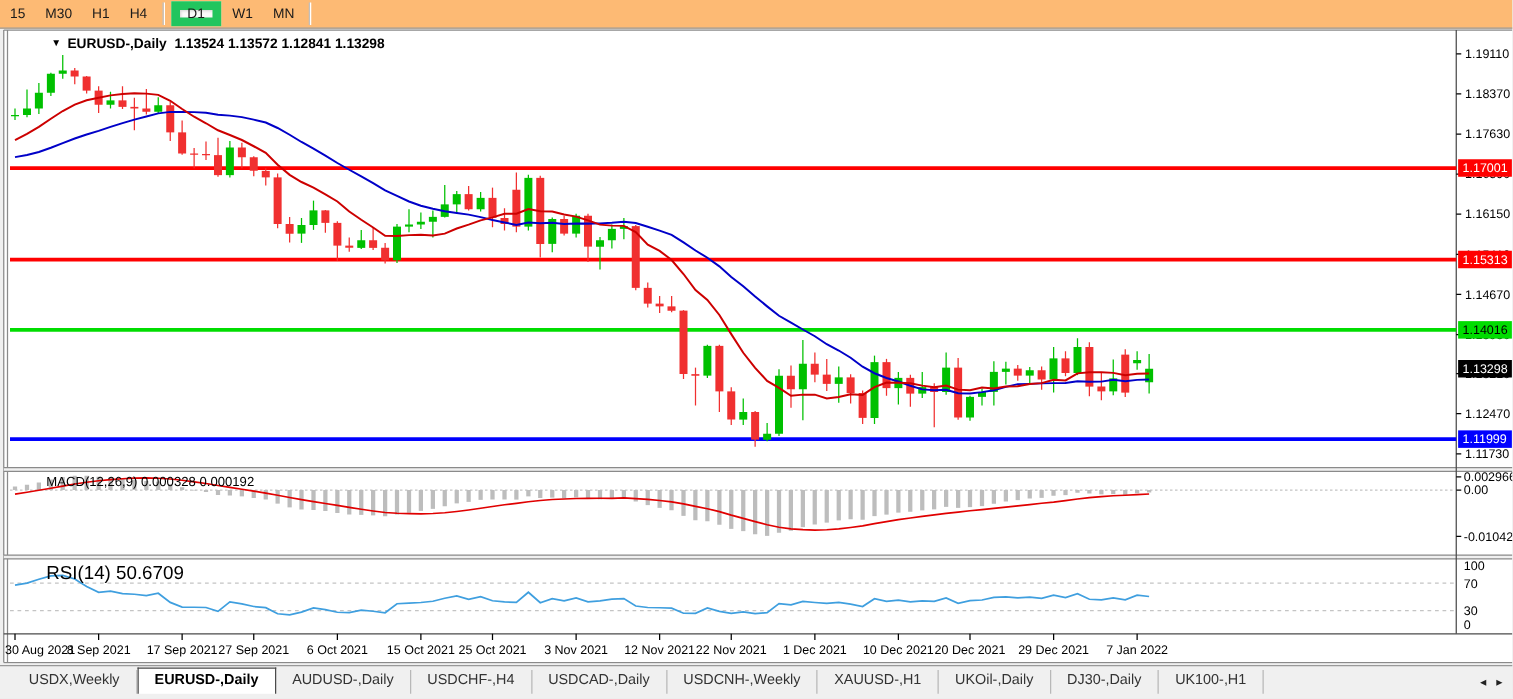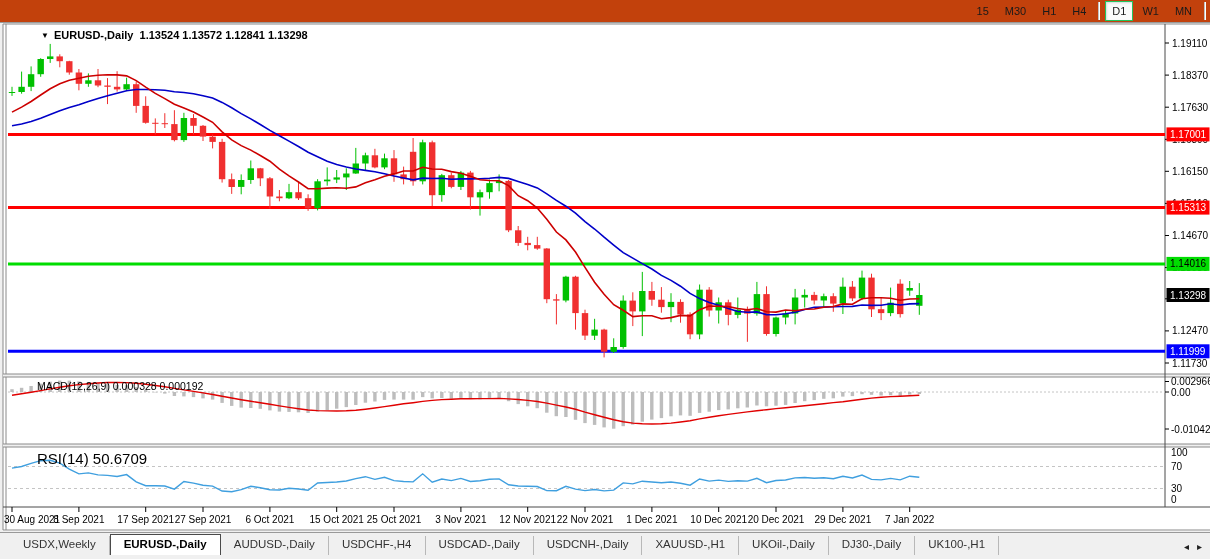--- a/index.html
+++ b/index.html
@@ -2,26 +2,26 @@
 <html><head>
 <meta charset="utf-8">
 <style>
   * { margin:0; padding:0; box-sizing:border-box; }
   body { background:#d8d8d8; font-family:"Liberation Sans", sans-serif; }
   #screen { position:relative; width:1210px; height:559px; background:#f0f0f0; overflow:hidden;
             font-family:"Liberation Sans", sans-serif; }
 
   
   #toolbar { position:absolute; left:0; top:0; width:1210px; height:23px;
-             background:#c2410c; border-bottom:1px solid #9a9a9a;
-             display:flex; align-items:center; z-index:6;justify-content:flex-end; }
+             background:#fdba74; border-bottom:1px solid #9a9a9a;
+             display:flex; align-items:center; z-index:6; }
   .tf-btn { height:20px; min-width:26px; padding:0 6px; margin:0 1px; font-size:11px; color:#1a1a1a;
             background:transparent; border:1px solid transparent; display:flex; align-items:center;
             justify-content:center; cursor:default; }
-  .tf-btn.active { background:#fbfbfb; border:1px solid #22c55e; box-shadow:inset 1px 1px 2px #d8d8d8; }
+  .tf-btn.active { background:#fbfbfb; border:7px solid #22c55e; box-shadow:inset 1px 1px 2px #d8d8d8; }
   .tf-sep { width:2px; height:18px; margin:0 4px; border-left:1px solid #c0c0c0; border-right:1px solid #ffffff; }
 
   
   #chartwin { position:absolute; left:3px; top:24px; width:1207px; height:507px; background:#ffffff; z-index:1; }
 
   #plot { position:absolute; left:0; top:0; width:1210px; height:559px; z-index:2; pointer-events:none; }
   svg text { font-family:"Liberation Sans", sans-serif; }
 
   .panel-label { position:absolute; z-index:3; color:#000; white-space:pre; pointer-events:none;margin-left:24px; }
   #chart-title { left:17px; top:29px; font-size:11px; font-weight:bold; }
@@ -470,21 +470,21 @@
         <text x="909.7" y="523" text-anchor="middle">7 Jan 2022</text>
       </g>
     </svg>
 
   <div id="tabbar">
       <div class="tab">USDX,Weekly</div>
       <div class="tab active">EURUSD-,Daily</div>
       <div class="tab">AUDUSD-,Daily</div>
       <div class="tab">USDCHF-,H4</div>
       <div class="tab">USDCAD-,Daily</div>
-      <div class="tab">USDCNH-,Daily</div>
+      <div class="tab">USDCNH-,Weekly</div>
       <div class="tab">XAUUSD-,H1</div>
       <div class="tab">UKOil-,Daily</div>
       <div class="tab">DJ30-,Daily</div>
       <div class="tab">UK100-,H1</div>
       <div id="tab-arrows">
         <span>◂</span>
         <span>▸</span>
       </div>
     </div>
 

